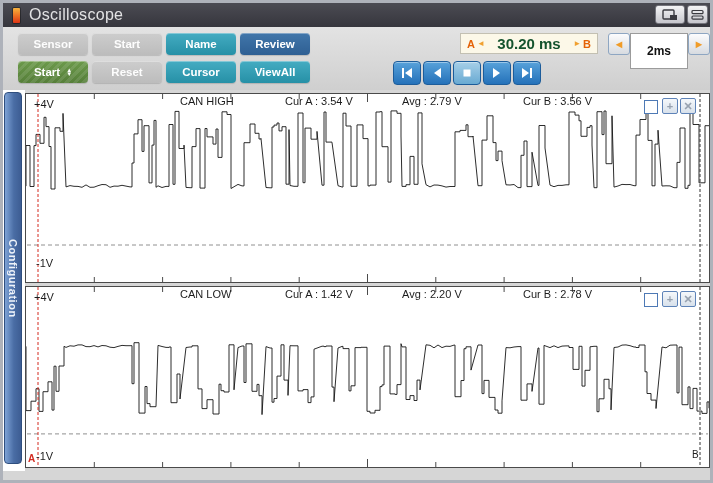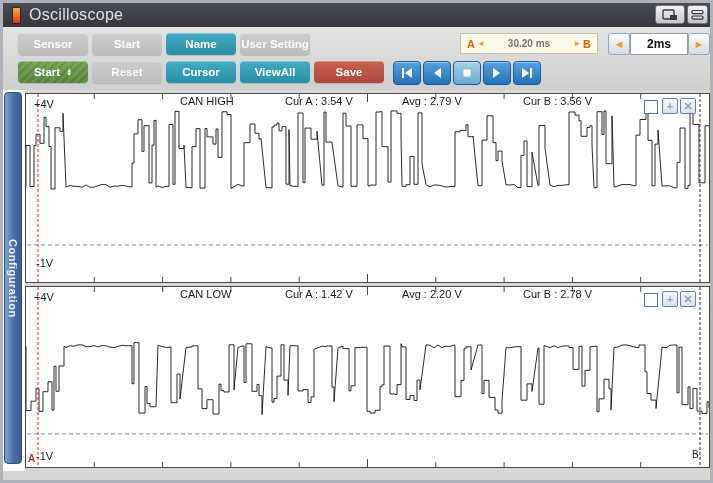--- a/index.html
+++ b/index.html
@@ -33,27 +33,27 @@
   .tbtn.blue {background:linear-gradient(#4176aa,#2e5f93);}
   .tbtn.red  {background:linear-gradient(#c9604f,#b1453b);}
   .tbtn.green{background:repeating-linear-gradient(135deg,rgba(255,255,255,.10) 0 3px,rgba(255,255,255,0) 3px 6px),
               linear-gradient(#6c9a4b,#557e39);}
   .spin{display:inline-flex;flex-direction:column;margin-left:6px;line-height:4.5px;font-size:6px;color:#fff;}
 
   .readout{position:absolute;left:457px;top:6px;width:138px;height:21px;border:1px solid #c3c0b2;
            background:#fcf8e8;display:flex;align-items:center;padding:0 6px;box-sizing:border-box;cursor:pointer;}
   .readout .ab{color:#e46207;font-size:11px;font-weight:bold;}
   .readout .tri{color:#f0a030;font-size:8px;margin:0 2px;}
-  .readout .val{flex:1;text-align:center;font-size:10px;font-weight:bold;color:#737373;}
+  .readout .val{flex:1;text-align:center;font-size:15px;font-weight:bold;color:#14532d;}
 
   .arrowbtn{position:absolute;top:6px;width:22px;height:22px;border:1px solid #8ea6c2;border-radius:3px;
             background:linear-gradient(#fcfcfd,#d7dbe0);color:#f09c28;font-size:11px;
             display:flex;align-items:center;justify-content:center;cursor:pointer;box-sizing:border-box;}
   #tb-left{left:605px;} #tb-right{left:685px;}
-  .tbase{position:absolute;left:627px;top:6px;width:58px;height:22px;background:#fff;border:1px solid #9b9b9b;
+  .tbase{position:absolute;left:627px;top:6px;width:58px;height:36px;background:#fff;border:1px solid #9b9b9b;
          box-sizing:border-box;display:flex;align-items:center;justify-content:center;
          font-size:12px;font-weight:bold;color:#111;cursor:pointer;}
 
   .transport{position:absolute;left:390px;top:34px;display:flex;gap:2px;}
   .pbtn{width:28px;height:24px;border-radius:4px;border:1px solid #1c5c9a;box-sizing:border-box;cursor:pointer;
         background:linear-gradient(#58a2da,#2471b9);display:flex;align-items:center;justify-content:center;
         box-shadow:inset 0 1px 0 rgba(255,255,255,.4);}
   .pbtn.lit{background:linear-gradient(#a6cfe8,#69aad2);}
 
   
@@ -106,40 +106,37 @@
     <div class="btnrow" id="row1">
         <div class="tbtn gray">
           <span>Sensor</span>
         </div>
         <div class="tbtn gray">
           <span>Start</span>
         </div>
         <div class="tbtn teal">
           <span>Name</span>
         </div>
-        <div class="tbtn gray">
-          <span>User Setting</span>
+        <div class="tbtn blue">
+          <span>Review</span>
         </div>
       </div>
     <div class="btnrow" id="row2">
         <div class="tbtn green">
           <span>Start</span>
           <span class="spin">▲<br>▼</span>
         </div>
         <div class="tbtn gray">
           <span>Reset</span>
         </div>
         <div class="tbtn teal">
           <span>Cursor</span>
         </div>
         <div class="tbtn teal">
           <span>ViewAll</span>
-        </div>
-        <div class="tbtn red">
-          <span>Save</span>
         </div>
       </div>
 
     <div class="readout">
       <span class="ab">A</span>
       <span class="tri">◄</span>
       <span class="val">30.20 ms</span>
       <span class="tri">►</span>
       <span class="ab">B</span>
     </div>

